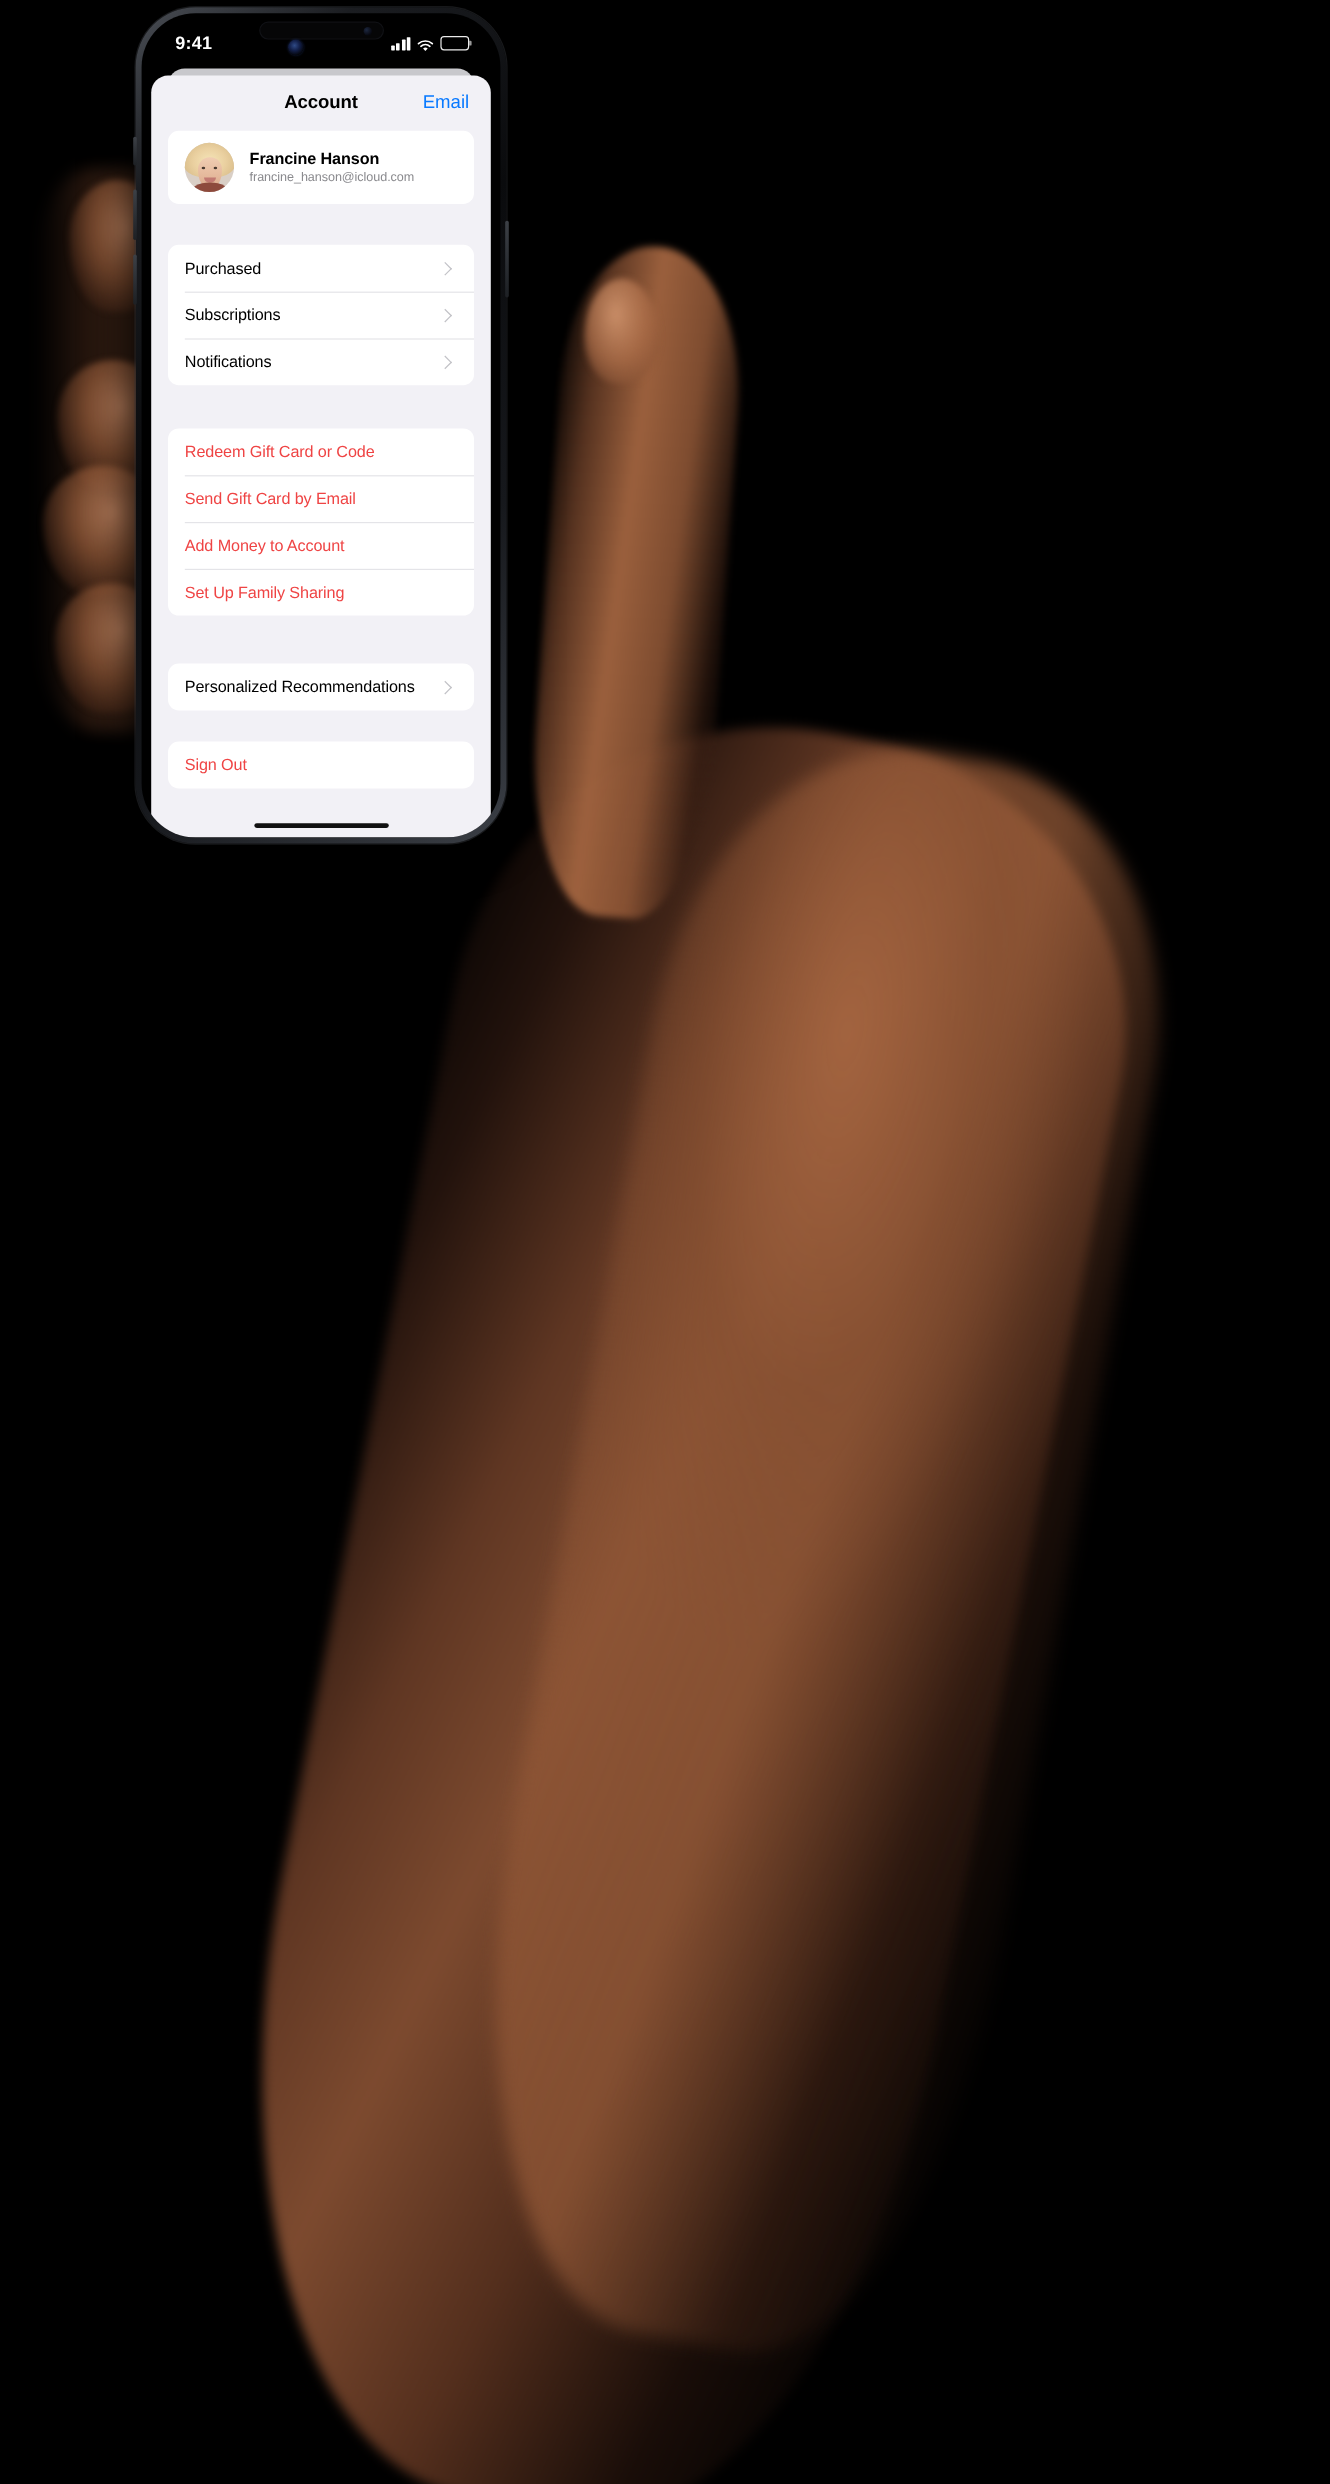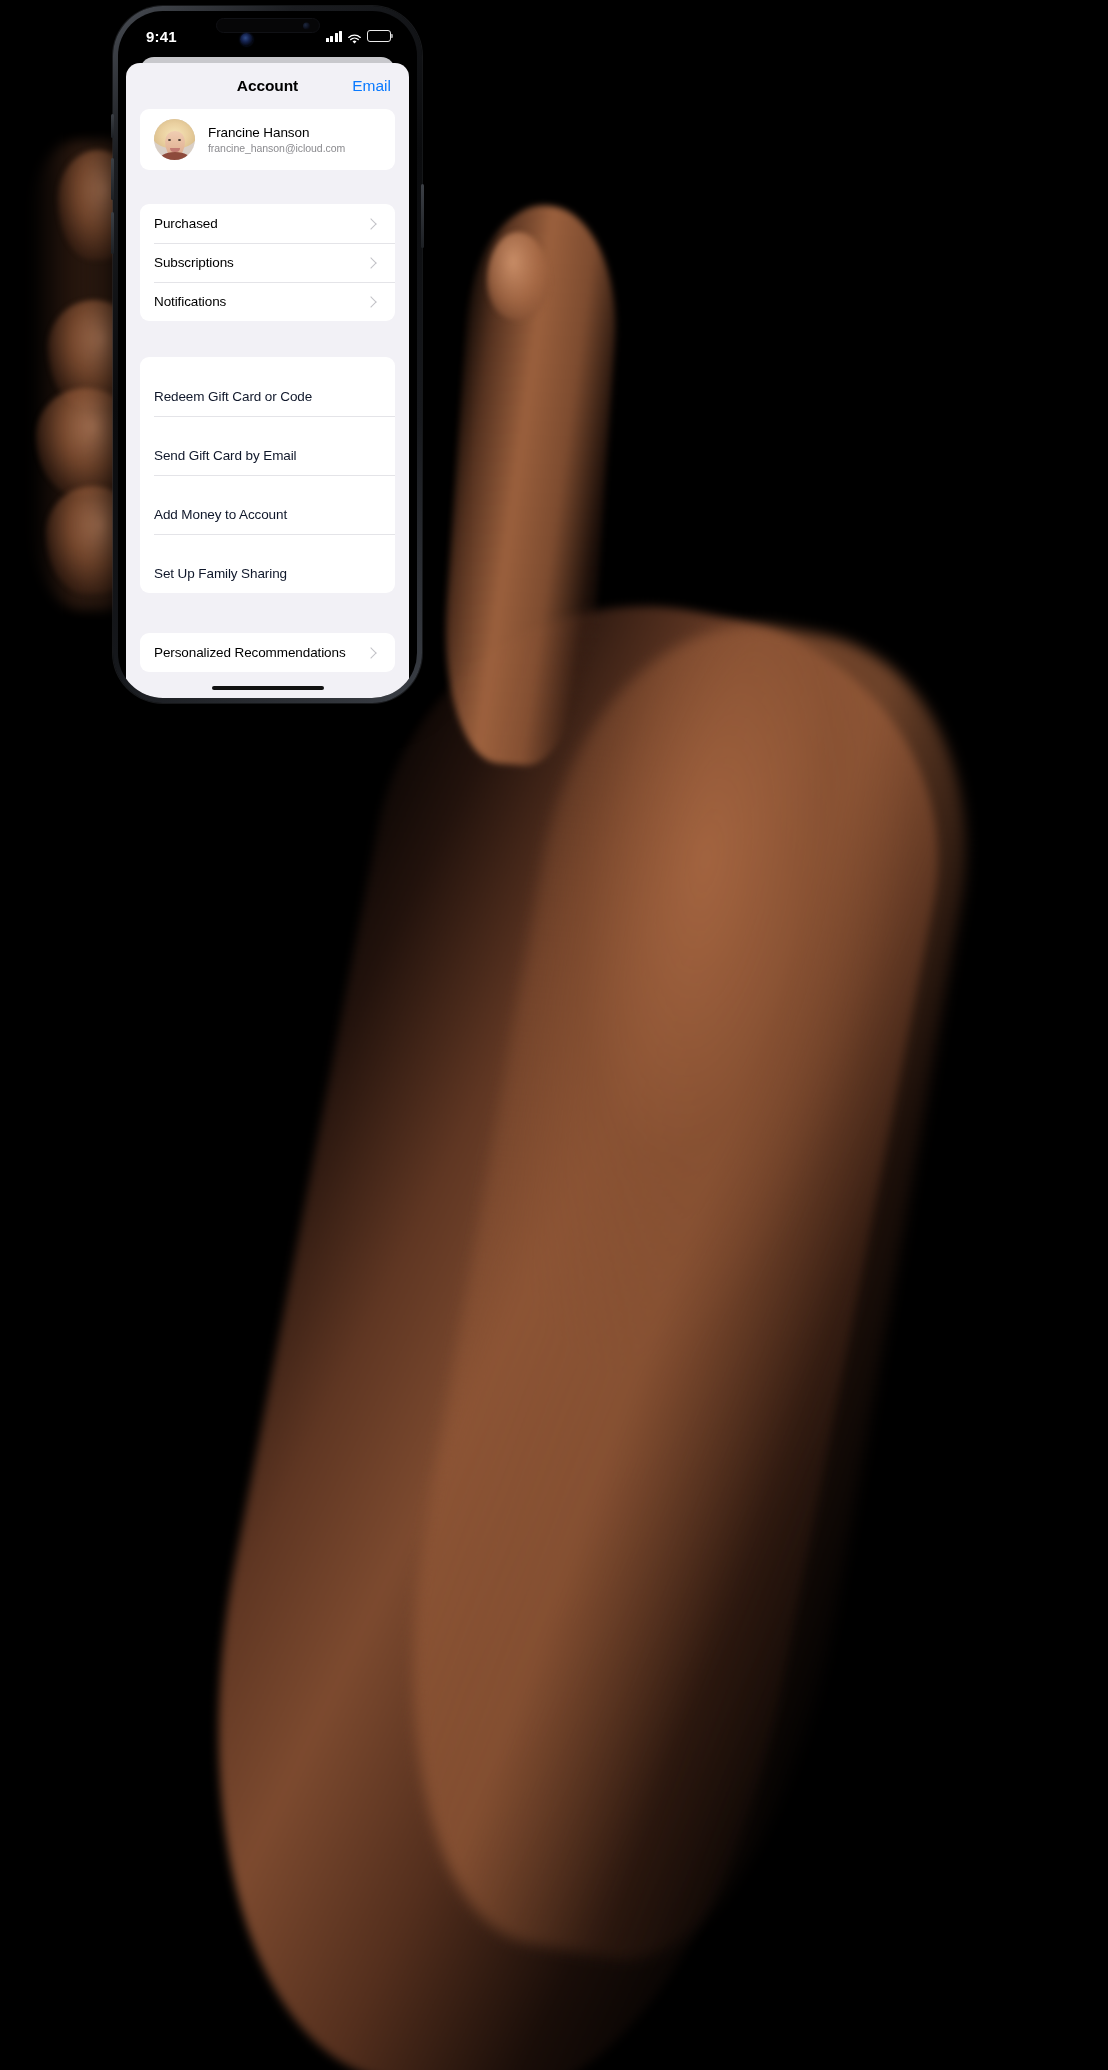--- a/index.html
+++ b/index.html
@@ -317,21 +317,21 @@
     top: 0;
     height: 1px;
     background: #e4e4e8;
   }
   .row-label {
     flex: 1;
     font-size: 13.5px;
     color: #000;
     letter-spacing: -0.1px;
   }
-  .row.link .row-label { color: #0f172a; margin-top: 20px; }
+  .row.link .row-label { color: #ef4444; }
   .chevron {
     width: 8px;
     height: 8px;
     border-right: 1.6px solid #c2c2c7;
     border-bottom: 1.6px solid #c2c2c7;
     transform: rotate(-45deg);
     margin-right: 6px;
     flex: none;
   }
 
@@ -376,21 +376,21 @@
     border-radius: 0 0 8px 8px;
   }
   .av-body {
     position: absolute;
     left: 4px; bottom: -6px;
     width: 34px; height: 14px;
     background: #8d4a3c;
     border-radius: 50% 50% 0 0 / 70% 70% 0 0;
   }
   .profile-text { display: flex; flex-direction: column; gap: 2px; min-width: 0; }
-  #profile-name { font-size: 13.5px; color: #000; letter-spacing: -0.1px; }
+  #profile-name { font-size: 13.5px; color: #000; letter-spacing: -0.1px; font-weight: bold; }
   #profile-email { font-size: 10.5px; color: #8a8a8e; letter-spacing: -0.05px; }
 
   
   #home-indicator {
     position: absolute;
     left: 50%;
     transform: translateX(-50%);
     bottom: 8px;
     width: 112px;
     height: 4px;

